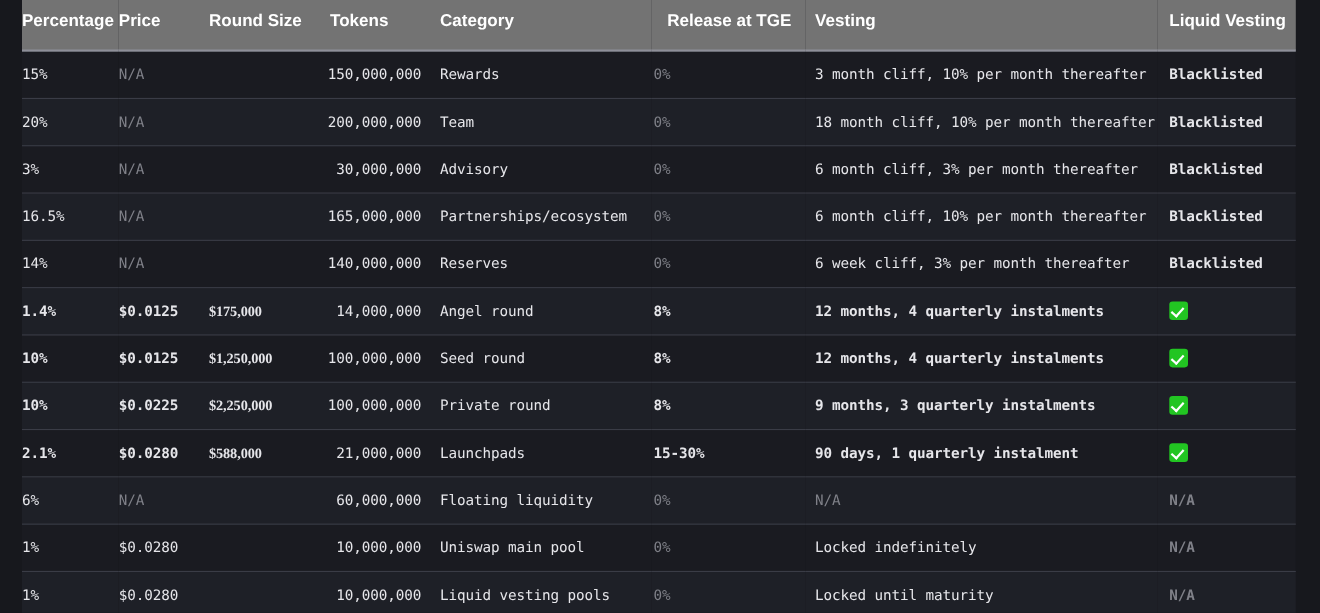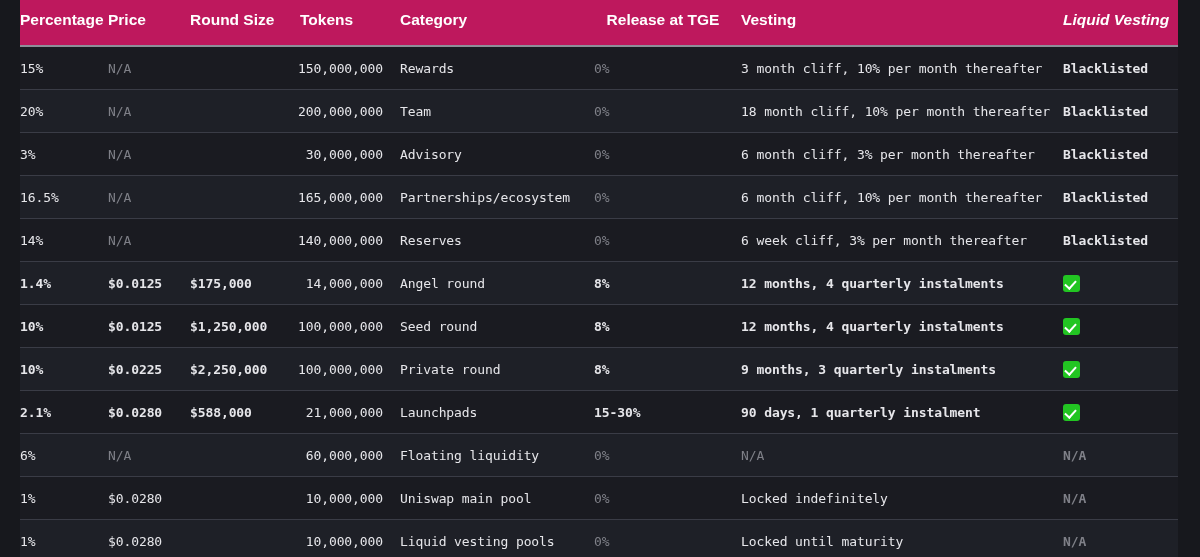--- a/index.html
+++ b/index.html
@@ -34,37 +34,37 @@
   thead th {
     font-family: "Liberation Sans", sans-serif;
     font-weight: bold;
     font-size: 15.5px;
     color: #ffffff;
     text-align: left;
     padding: 0 0 16px 0;
     height: 29px;
     vertical-align: bottom;
     white-space: nowrap;
-    background: #be185d;
+    background: #737373;
     border-bottom: 2px solid #8e8f99;
   }
 
   
   .col-pct   { width: 88px;  }
   .col-price { width: 82px;  }
   .col-round { width: 100px; }
   .col-tok   { width: 110px; }
   .col-cat   { width: 192px; }
   .col-tge   { width: 140px; }
   .col-vest  { width: 320px; }
   .col-liq   { width: 126px; }
 
   thead th.h-tokens { padding-left: 10px; }
   thead th.h-vesting { padding-left: 9px; }
-  thead th.h-liquid { padding-left: 11px; font-style: italic; }
+  thead th.h-liquid { padding-left: 11px; }
   thead th.h-tge   { padding-left: 2px; text-align: center; }
 
   
   tbody tr {
     height: 42px;
   }
   tbody tr.stripe-a { background: #1a1b21; }
   tbody tr.stripe-b { background: #1e2027; }
 
   tbody td {
@@ -74,21 +74,21 @@
     padding: 0;
     height: 42px;
     vertical-align: middle;
     white-space: nowrap;
     border-bottom: 1px solid #3a3c46;
     letter-spacing: -0.1px;
   }
 
   td.c-pct    { padding-left: 0px; }
   td.c-price  { padding-left: 0px; }
-  td.c-round  { padding-left: 0px; }
+  td.c-round  { padding-left: 0px; font-family: Liberation Serif, serif; }
   td.c-tokens { text-align: right; padding-right: 17px; }
   td.c-cat    { padding-left: 0px; }
   td.c-tge    { padding-left: 2px; }
   td.c-vest   { padding-left: 9px; margin-top: 30px; }
   td.c-liq    { padding-left: 11px; font-weight: bold; }
 
   td.muted, .muted {
     color: #7f8088;
   }
 

